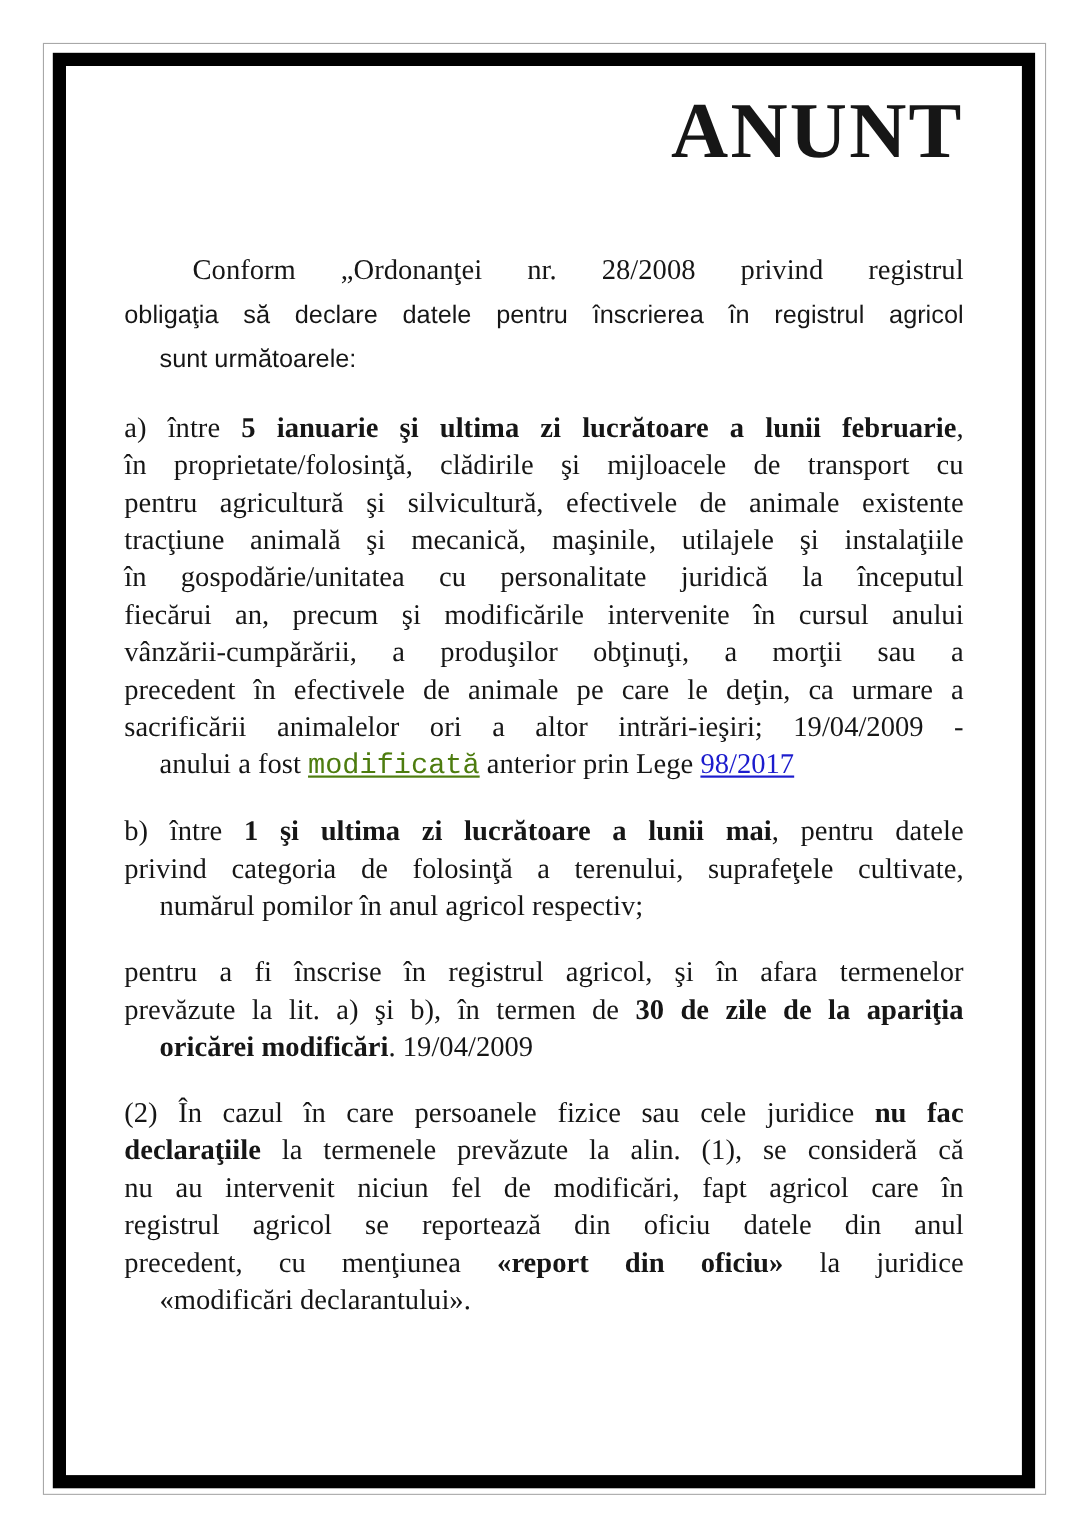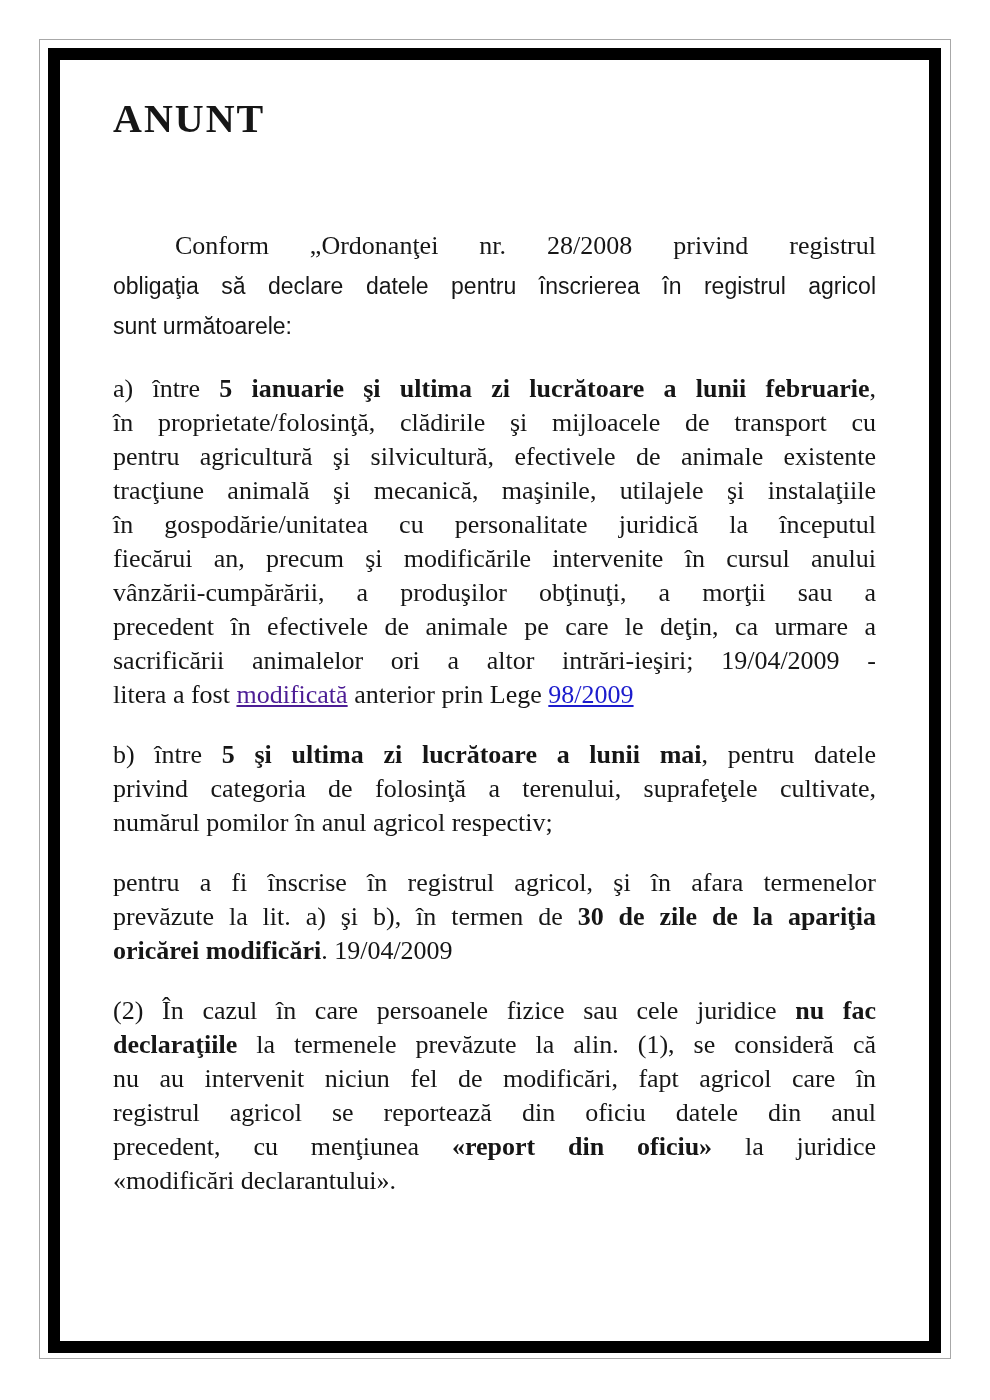--- a/index.html
+++ b/index.html
@@ -28,44 +28,45 @@
     box-sizing: border-box;
     background: #ffffff;
   }
   .content {
     position: absolute;
     left: 113px; top: 86px;
     width: 763px;
     color: #161616;
   }
   .doc-title {
-    text-align: left;
+    text-align: right;
     font-family: "Liberation Serif", "DejaVu Serif", serif;
     font-weight: bold;
-    font-size: 40px;
+    font-size: 72px;
     line-height: 66px;
     height: 66px;
     letter-spacing: 2px;
     margin: 0 0 74px 0;
   }
   .paragraph {
     font-family: "Liberation Serif", "DejaVu Serif", serif;
     font-size: 26px;
     line-height: 34px;
     margin: 0 0 26px 0;
   }
   .paragraph.intro {
     line-height: 40px;
   }
   .line {
     text-align: justify;
     text-align-last: justify;
   }
   .line.last {
     text-align-last: left;
+    margin-left: 32px;
   }
   .line.indent {
     text-indent: 62px;
   }
   .sans {
     font-family: "Liberation Sans", "DejaVu Sans", sans-serif;
     font-size: 23px;
   }
   .bold {
     font-weight: bold;
@@ -93,24 +94,24 @@
       <div class="paragraph">
         <div class="line"><span class="">a) între </span><span class="bold ">5 ianuarie şi ultima zi lucrătoare a lunii februarie</span><span class="">,</span></div>
         <div class="line"><span class="">în proprietate/folosinţă, clădirile şi mijloacele de transport cu</span></div>
         <div class="line"><span class="">pentru agricultură şi silvicultură, efectivele de animale existente</span></div>
         <div class="line"><span class="">tracţiune animală şi mecanică, maşinile, utilajele şi instalaţiile</span></div>
         <div class="line"><span class="">în gospodărie/unitatea cu personalitate juridică la începutul</span></div>
         <div class="line"><span class="">fiecărui an, precum şi modificările intervenite în cursul anului</span></div>
         <div class="line"><span class="">vânzării-cumpărării, a produşilor obţinuţi, a morţii sau a</span></div>
         <div class="line"><span class="">precedent în efectivele de animale pe care le deţin, ca urmare a</span></div>
         <div class="line"><span class="">sacrificării animalelor ori a altor intrări-ieşiri; 19/04/2009 -</span></div>
-        <div class="line last"><span class="">litera a fost </span><a class="link" href="#" style="color: #4c1d95;">modificată</a><span class=""> anterior prin Lege </span><a class="link" href="#" style="color: rgb(28, 28, 205);">98/2009</a></div>
+        <div class="line last"><span class="">anului a fost </span><a class="link" href="#" style="color: #4d7c0f; font-family: Liberation Mono, monospace;">modificată</a><span class=""> anterior prin Lege </span><a class="link" href="#" style="color: rgb(28, 28, 205);">98/2017</a></div>
       </div>
       <div class="paragraph">
-        <div class="line"><span class="">b) între </span><span class="bold ">5 şi ultima zi lucrătoare a lunii mai</span><span class="">, pentru datele</span></div>
+        <div class="line"><span class="">b) între </span><span class="bold ">1 şi ultima zi lucrătoare a lunii mai</span><span class="">, pentru datele</span></div>
         <div class="line"><span class="">privind categoria de folosinţă a terenului, suprafeţele cultivate,</span></div>
         <div class="line last"><span class="">numărul pomilor în anul agricol respectiv;</span></div>
       </div>
       <div class="paragraph">
         <div class="line"><span class="">pentru a fi înscrise în registrul agricol, şi în afara termenelor</span></div>
         <div class="line"><span class="">prevăzute la lit. a) şi b), în termen de </span><span class="bold ">30 de zile de la apariţia</span></div>
         <div class="line last"><span class="bold ">oricărei modificări</span><span class="">. 19/04/2009</span></div>
       </div>
       <div class="paragraph">
         <div class="line"><span class="">(2) În cazul în care persoanele fizice sau cele juridice </span><span class="bold ">nu fac</span></div>

